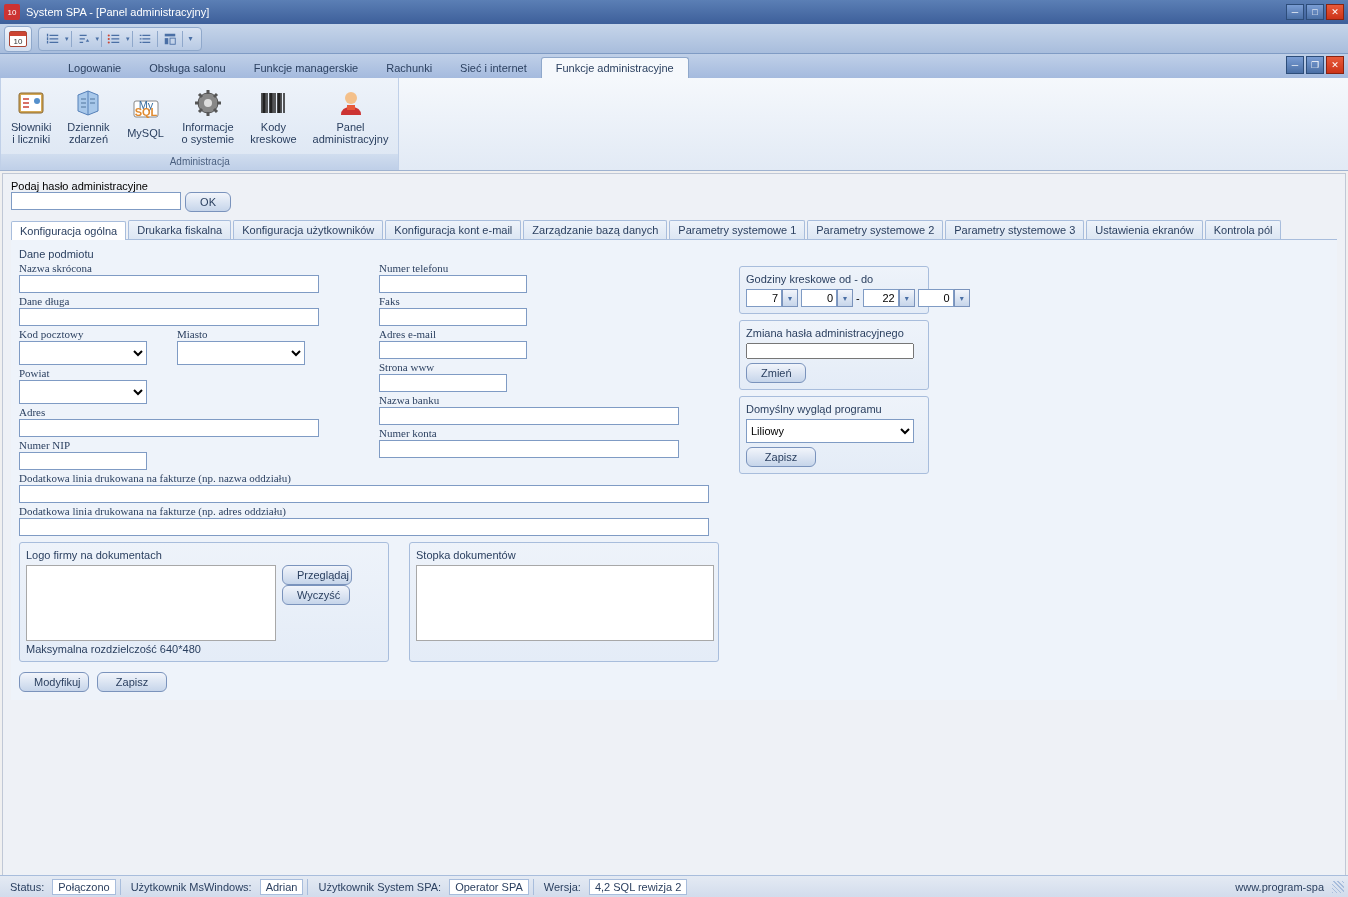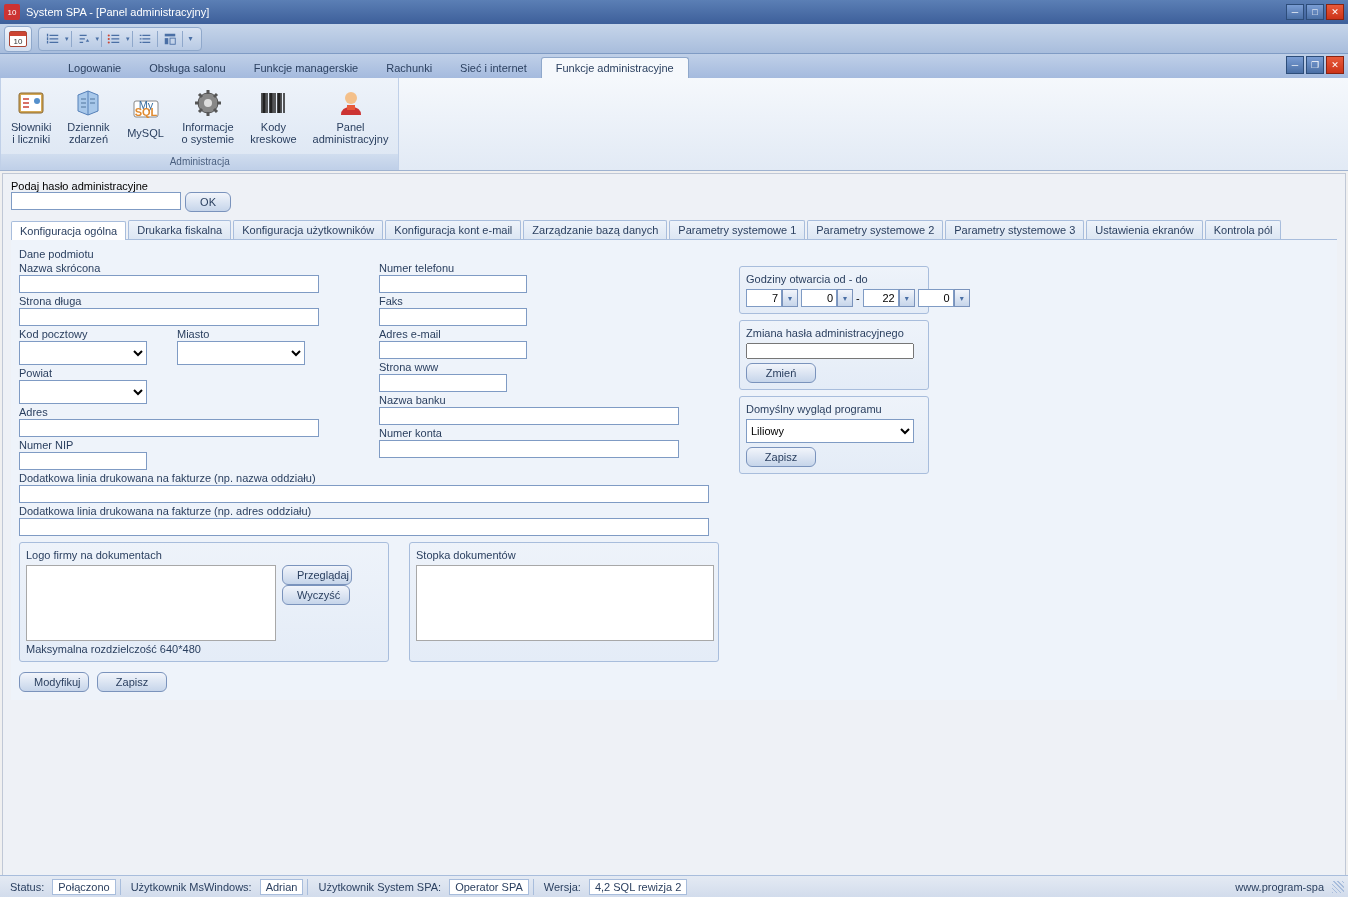--- a/index.html
+++ b/index.html
@@ -49,21 +49,21 @@
 
 
 .subtabs { display: flex; border-bottom: 1px solid #a8bddc; }
 .subtab { padding: 3px 8px; background: linear-gradient(to bottom, #eef3fa, #dce6f3); border: 1px solid #a8bddc; border-bottom: none; margin-right: 2px; cursor: pointer; color: #2a3f5f; border-top-left-radius: 2px; border-top-right-radius: 2px; }
 .subtab.active { background: #fff; position: relative; top: 1px; }
 
 
 .panel { background: #eef3fa; padding: 8px; display: flex; gap: 20px; }
 .col { display: flex; flex-direction: column; }
 .field { margin-bottom: 2px; }
-.field label { display: block; color: #2a3f5f; margin-bottom: 1px; }
+.field label { display: block; color: #2a3f5f; margin-bottom: 1px; font-family: Liberation Serif, serif; }
 .field input[type=text], .field select { height: 18px; border: 1px solid #7f9bc4; padding: 1px 3px; background: #fff; }
 
 .groupbox { border: 1px solid #a8bddc; border-radius: 3px; padding: 6px; margin-bottom: 6px; background: linear-gradient(to bottom, #eef3fa, #e4ecf7); }
 .groupbox .legend { color: #2a3f5f; margin-bottom: 4px; }
 
 .spin { display: inline-flex; }
 .spin input { width: 36px; height: 18px; border: 1px solid #7f9bc4; text-align: right; padding-right: 3px; }
 .spin .sp-btn { width: 16px; height: 18px; background: linear-gradient(to bottom, #f2f5fb, #c6d5ea); border: 1px solid #7a93bc; display: flex; align-items: center; justify-content: center; color: #4a6fa5; cursor: pointer; font-size: 8px; }
 
 .logo-box { border: 1px solid #a8a8a8; background: #fff; width: 250px; height: 76px; }
@@ -251,21 +251,21 @@
     <div class="subtab">Kontrola pól</div>
   </div>
 
   <div class="panel">
 
     <div class="col" style="width:700px;">
       <div style="color:#2a3f5f;margin-bottom:2px;">Dane podmiotu</div>
       <div style="display:flex;gap:50px;">
         <div class="col" style="width:310px;">
           <div class="field"><label>Nazwa skrócona</label><input type="text" style="width: 300px;"></div>
-          <div class="field"><label>Strona długa</label><input type="text" style="width: 300px;"></div>
+          <div class="field"><label>Dane długa</label><input type="text" style="width: 300px;"></div>
           <div style="display:flex;gap:30px;">
             <div class="field"><label>Kod pocztowy</label><select class="combo" style="width:128px;"><option></option></select></div>
             <div class="field"><label>Miasto</label><select class="combo" style="width:128px;"><option></option></select></div>
           </div>
           <div class="field"><label>Powiat</label><select class="combo" style="width:128px;"><option></option></select></div>
           <div class="field"><label>Adres</label><input type="text" style="width: 300px;"></div>
           <div class="field"><label>Numer NIP</label><input type="text" style="width: 128px;"></div>
         </div>
         <div class="col" style="width:310px;">
           <div class="field"><label>Numer telefonu</label><input type="text" style="width: 148px;"></div>
@@ -298,21 +298,21 @@
       </div>
 
       <div style="display:flex;gap:8px;margin-top:4px;">
         <button class="btn" style="width:70px;">Modyfikuj</button>
         <button class="btn" style="width:70px;">Zapisz</button>
       </div>
     </div>
 
     <div class="col" style="width:190px;margin-top:18px;">
       <div class="groupbox">
-        <div class="legend">Godziny otwarcia od - do</div>
+        <div class="legend">Godziny kreskowe od - do</div>
         <div style="display:flex;align-items:center;gap:3px;">
           <div class="spin">
               <input type="text" value="7" style="">
               <div class="sp-btn">▾</div>
             </div>
           <div class="spin">
               <input type="text" value="0" style="">
               <div class="sp-btn">▾</div>
             </div>
           <span>-</span>
@@ -322,21 +322,21 @@
             </div>
           <div class="spin">
               <input type="text" value="0" style="">
               <div class="sp-btn">▾</div>
             </div>
         </div>
       </div>
       <div class="groupbox">
         <div class="legend">Zmiana hasła administracyjnego</div>
         <input type="text" style="width: 168px; margin-bottom: 4px;">
-        <button class="btn" style="width:70px;">Zmień</button>
+        <button class="btn" style="width:60px;">Zmień</button>
       </div>
       <div class="groupbox">
         <div class="legend">Domyślny wygląd programu</div>
         <select class="combo" style="width:168px;margin-bottom:4px;"><option>Liliowy</option></select>
         <button class="btn" style="width:70px;">Zapisz</button>
       </div>
     </div>
   </div>
 </div>
 

